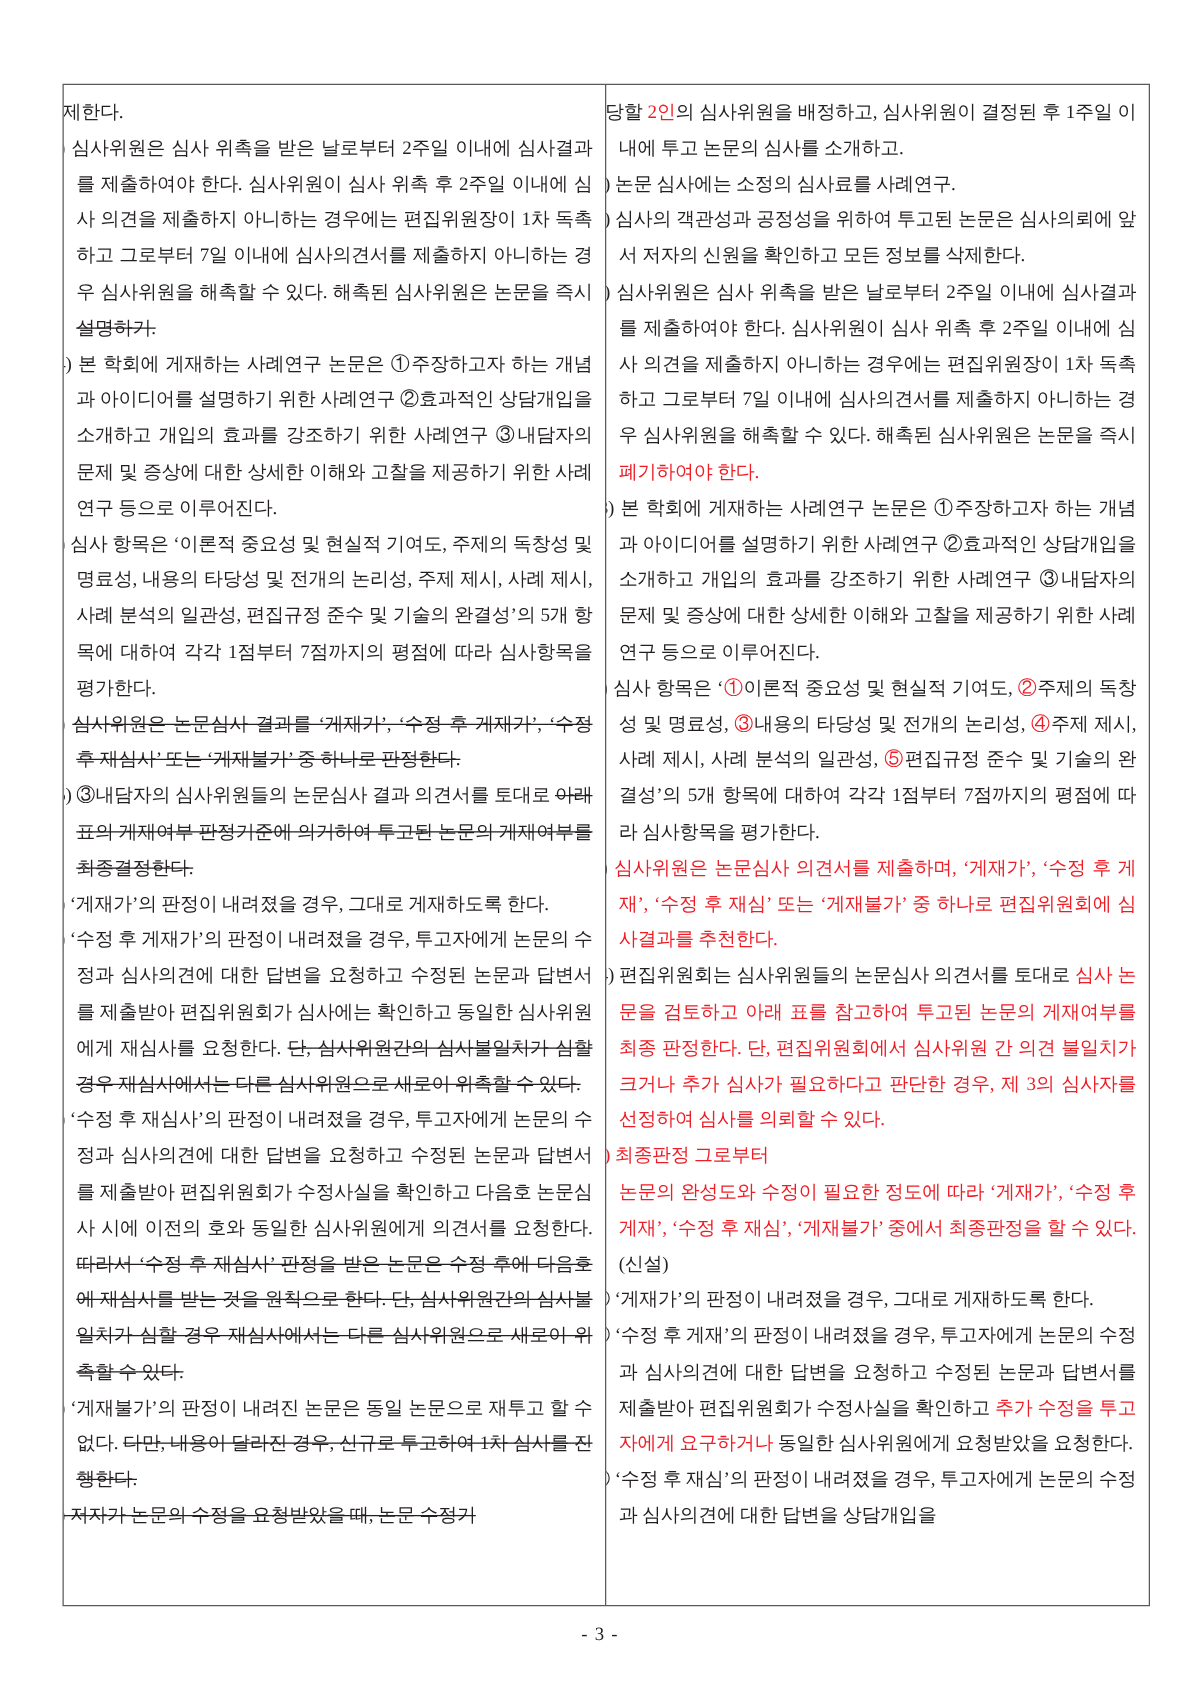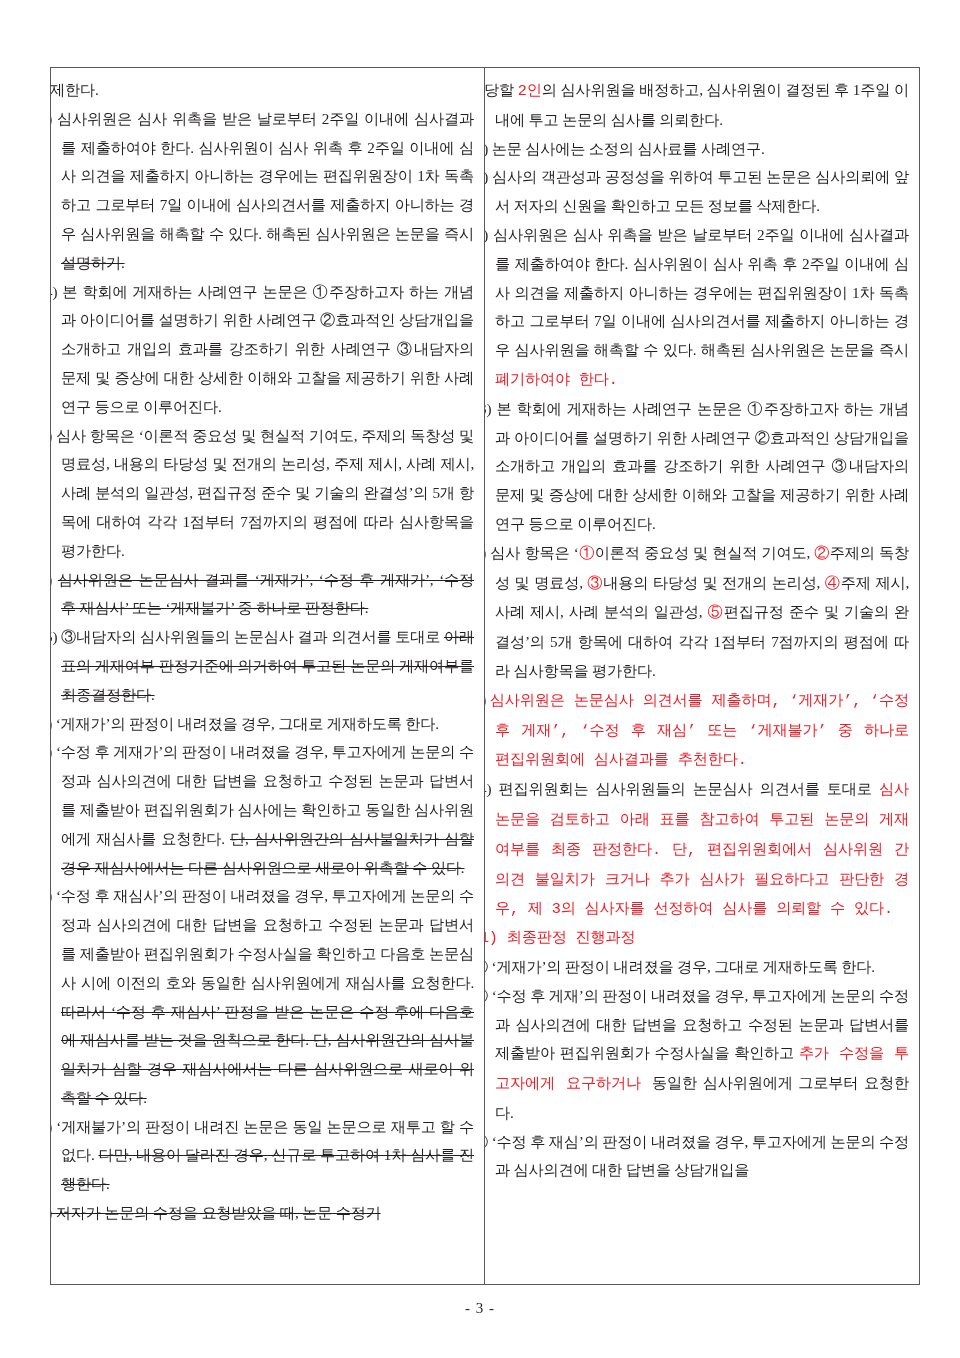--- a/index.html
+++ b/index.html
@@ -62,21 +62,21 @@
     word-break: break-all;
     letter-spacing: -0.2px;
   }
   .lvl1 { margin-left: 16px; text-indent: -16px; }  
   .lvl2 { margin-left: 44px; text-indent: -26px; }  
   .lvl2b{ margin-left: 30px; text-indent: -24px; }  
   .lvl3 { margin-left: 58px; text-indent: -22px; }  
   .lvl3body { margin-left: 36px; text-indent: 0; }
 
   
-  .red  { color: #ee1c25; font-family: Liberation Mono, monospace; }
+  .red  { color: #ee1c25; }
   .blk  { color: #231f20; }
   .strike {
     text-decoration: line-through;
     text-decoration-color: #231f20;
     text-decoration-thickness: 1.3px;
   }
   .strikeall {
     text-decoration: line-through;
     text-decoration-thickness: 1.3px;
   }
@@ -112,52 +112,53 @@
       <p class="para lvl2"><span>(1)</span>&nbsp;<span>심사 항목은 ‘이론적 중요성 및 현실적 기여도, 주제의 독창성 및 명료성, 내용의 타당성 및 전개의 논리성, 주제 제시, 사례 제시, 사례 분석의 일관성, 편집규정 준수 및 기술의 완결성’의 5개 항목에 대하여 각각 1점부터 7점까지의 평점에 따라 심사항목을 평가한다.</span></p>
 
       <p class="para lvl2"><span>(2)</span>&nbsp;<span class="strike">심사위원은 논문심사 결과를 ‘게재가’, ‘수정 후 게재가’, ‘수정 후 재심사’ 또는 ‘게재불가’ 중 하나로 판정한다.</span></p>
 
       <p class="para lvl1"><span>5)</span>&nbsp;<span>③내담자의 심사위원들의 논문심사 결과 의견서를 토대로 </span><span class="strike">아래 표의 게재여부 판정기준에 의거하여 투고된 논문의 게재여부를 최종결정한다.</span></p>
 
       <p class="para lvl2"><span>(1)</span>&nbsp;<span>‘게재가’의 판정이 내려졌을 경우, 그대로 게재하도록 한다.</span></p>
 
       <p class="para lvl2"><span>(2)</span>&nbsp;<span>‘수정 후 게재가’의 판정이 내려졌을 경우, 투고자에게 논문의 수정과 심사의견에 대한 답변을 요청하고 수정된 논문과 답변서를 제출받아 편집위원회가 심사에는 확인하고 동일한 심사위원에게 재심사를 요청한다. </span><span class="strike">단, 심사위원간의 심사불일치가 심할 경우 재심사에서는 다른 심사위원으로 새로이 위촉할 수 있다.</span></p>
 
-      <p class="para lvl2"><span>(3)</span>&nbsp;<span>‘수정 후 재심사’의 판정이 내려졌을 경우, 투고자에게 논문의 수정과 심사의견에 대한 답변을 요청하고 수정된 논문과 답변서를 제출받아 편집위원회가 수정사실을 확인하고 다음호 논문심사 시에 이전의 호와 동일한 심사위원에게 재심사를 요청한다. </span><span class="strike">따라서 ‘수정 후 재심사’ 판정을 받은 논문은 수정 후에 다음호에 재심사를 받는 것을 원칙으로 한다. 단, 심사위원간의 심사불일치가 심할 경우 재심사에서는 다른 심사위원으로 새로이 위촉할 수 있다.</span></p>
+      <p class="para lvl2"><span>(3)</span>&nbsp;<span>‘수정 후 재심사’의 판정이 내려졌을 경우, 투고자에게 논문의 수정과 심사의견에 대한 답변을 요청하고 수정된 논문과 답변서를 제출받아 편집위원회가 수정사실을 확인하고 다음호 논문심사 시에 이전의 호와 동일한 심사위원에게 의견서를 요청한다. </span><span class="strike">따라서 ‘수정 후 재심사’ 판정을 받은 논문은 수정 후에 다음호에 재심사를 받는 것을 원칙으로 한다. 단, 심사위원간의 심사불일치가 심할 경우 재심사에서는 다른 심사위원으로 새로이 위촉할 수 있다.</span></p>
 
       <p class="para lvl2"><span>(4)</span>&nbsp;<span>‘게재불가’의 판정이 내려진 논문은 동일 논문으로 재투고 할 수 없다. </span><span class="strike">다만, 내용이 달라진 경우, 신규로 투고하여 1차 심사를 진행한다.</span></p>
 
       <p class="para lvl2"><span class="strikeall">(5) 저자가 논문의 수정을 요청받았을 때, 논문 수정기</span></p>
 
     </div>
 
     <div class="col col-new">
 
-      <p class="para lvl2"><span>담당할 </span><span class="red">2인</span><span>의 심사위원을 배정하고, 심사위원이 결정된 후 1주일 이내에 투고 논문의 심사를 의뢰한다.</span></p>
+      <p class="para lvl2"><span>담당할 </span><span class="red">2인</span><span>의 심사위원을 배정하고, 심사위원이 결정된 후 1주일 이내에 투고 논문의 심사를 소개하고.</span></p>
 
       <p class="para lvl2b"><span>(2)</span>&nbsp;<span>논문 심사에는 소정의 심사료를 사례연구.</span></p>
 
       <p class="para lvl2b"><span>(3)</span>&nbsp;<span>심사의 객관성과 공정성을 위하여 투고된 논문은 심사의뢰에 앞서 저자의 신원을 확인하고 모든 정보를 삭제한다.</span></p>
 
       <p class="para lvl2b"><span>(4)</span>&nbsp;<span>심사위원은 심사 위촉을 받은 날로부터 2주일 이내에 심사결과를 제출하여야 한다. 심사위원이 심사 위촉 후 2주일 이내에 심사 의견을 제출하지 아니하는 경우에는 편집위원장이 1차 독촉하고 그로부터 7일 이내에 심사의견서를 제출하지 아니하는 경우 심사위원을 해촉할 수 있다. 해촉된 심사위원은 논문을 즉시 </span><span class="red">폐기하여야 한다.</span></p>
 
       <p class="para lvl1"><span>3)</span>&nbsp;<span>본 학회에 게재하는 사례연구 논문은 ①주장하고자 하는 개념과 아이디어를 설명하기 위한 사례연구 ②효과적인 상담개입을 소개하고 개입의 효과를 강조하기 위한 사례연구 ③내담자의 문제 및 증상에 대한 상세한 이해와 고찰을 제공하기 위한 사례연구 등으로 이루어진다.</span></p>
 
       <p class="para lvl2"><span>(1)</span>&nbsp;<span id="new-b6-segments"><span>심사 항목은 ‘</span><span class="red">①</span><span>이론적 중요성 및 현실적 기여도, </span><span class="red">②</span><span>주제의 독창성 및 명료성, </span><span class="red">③</span><span>내용의 타당성 및 전개의 논리성, </span><span class="red">④</span><span>주제 제시, 사례 제시, 사례 분석의 일관성, </span><span class="red">⑤</span><span>편집규정 준수 및 기술의 완결성’의 5개 항목에 대하여 각각 1점부터 7점까지의 평점에 따라 심사항목을 평가한다.</span></span></p>
 
       <p class="para lvl2"><span>(2)</span>&nbsp;<span class="red">심사위원은 논문심사 의견서를 제출하며, ‘게재가’, ‘수정 후 게재’, ‘수정 후 재심’ 또는 ‘게재불가’ 중 하나로 편집위원회에 심사결과를 추천한다.</span></p>
 
       <p class="para lvl1"><span>4)</span>&nbsp;<span>편집위원회는 심사위원들의 논문심사 의견서를 토대로 </span><span class="red">심사 논문을 검토하고 아래 표를 참고하여 투고된 논문의 게재여부를 최종 판정한다. 단, 편집위원회에서 심사위원 간 의견 불일치가 크거나 추가 심사가 필요하다고 판단한 경우, 제 3의 심사자를 선정하여 심사를 의뢰할 수 있다.</span></p>
 
-      <p class="para lvl2b red"><span>(1)</span>&nbsp;<span>최종판정 진행과정</span></p>
+      <p class="para lvl2b red"><span>(1)</span>&nbsp;<span>최종판정 그로부터</span></p>
 
+      <p class="para lvl3body"><span class="red">논문의 완성도와 수정이 필요한 정도에 따라 ‘게재가’, ‘수정 후 게재’, ‘수정 후 재심’, ‘게재불가’ 중에서 최종판정을 할 수 있다. </span><span class="blk">(신설)</span></p>
 
       <p class="para lvl3"><span>①</span>&nbsp;<span>‘게재가’의 판정이 내려졌을 경우, 그대로 게재하도록 한다.</span></p>
 
-      <p class="para lvl3"><span>②</span>&nbsp;<span>‘수정 후 게재’의 판정이 내려졌을 경우, 투고자에게 논문의 수정과 심사의견에 대한 답변을 요청하고 수정된 논문과 답변서를 제출받아 편집위원회가 수정사실을 확인하고 </span><span class="red">추가 수정을 투고자에게 요구하거나 </span><span>동일한 심사위원에게 그로부터 요청한다.</span></p>
+      <p class="para lvl3"><span>②</span>&nbsp;<span>‘수정 후 게재’의 판정이 내려졌을 경우, 투고자에게 논문의 수정과 심사의견에 대한 답변을 요청하고 수정된 논문과 답변서를 제출받아 편집위원회가 수정사실을 확인하고 </span><span class="red">추가 수정을 투고자에게 요구하거나 </span><span>동일한 심사위원에게 요청받았을 요청한다.</span></p>
 
       <p class="para lvl3"><span>③</span>&nbsp;<span>‘수정 후 재심’의 판정이 내려졌을 경우, 투고자에게 논문의 수정과 심사의견에 대한 답변을 상담개입을</span></p>
 
     </div>
 
   </div>
 
   <div class="page-number">- 3 -</div>
 
 </div>

